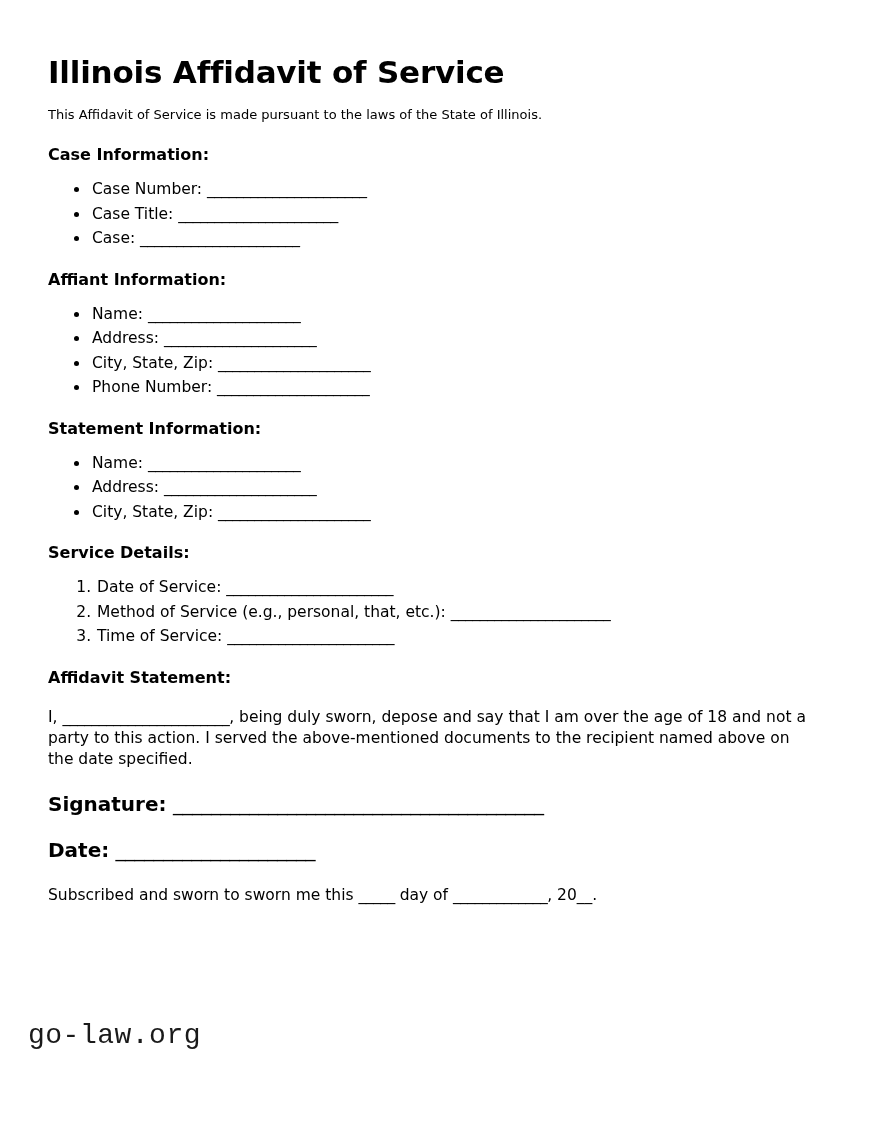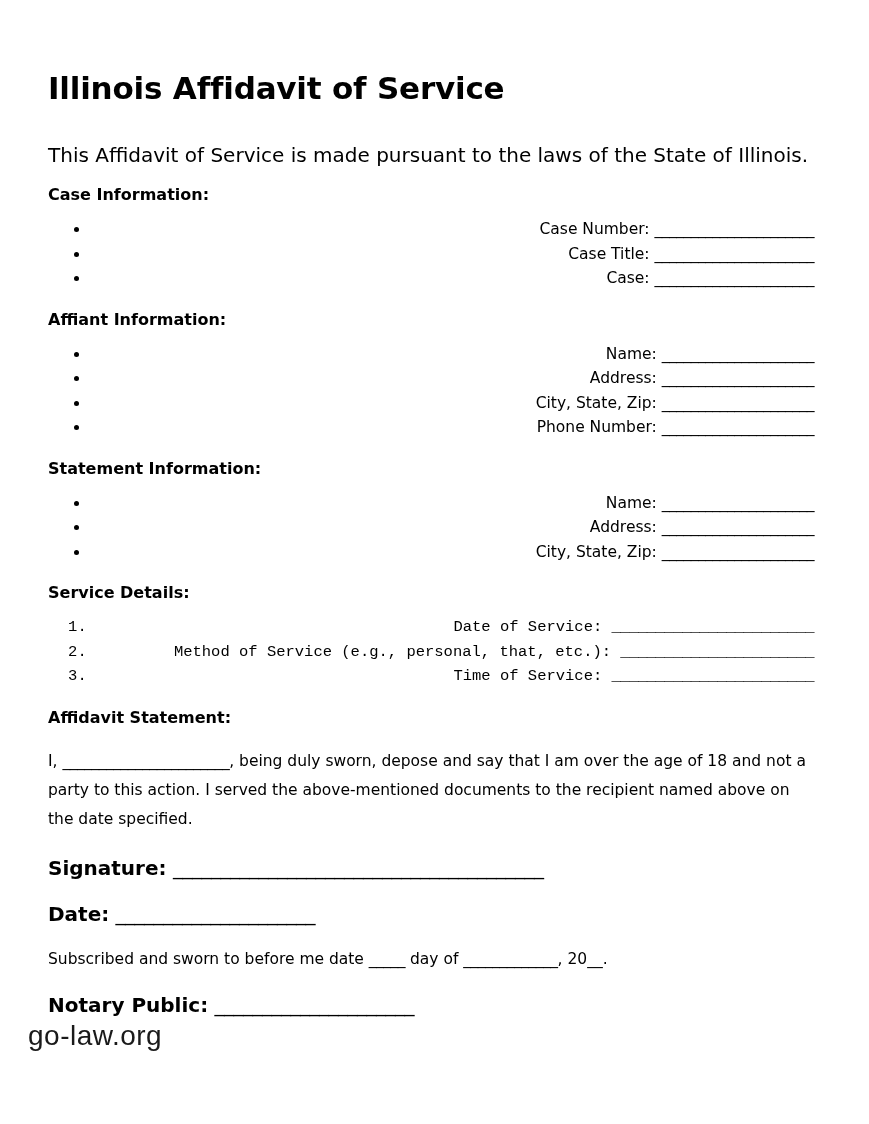--- a/index.html
+++ b/index.html
@@ -19,81 +19,80 @@
     position: absolute;
     top: 0;
     left: 0;
     width: 869px;
     height: 1124px;
     background: #ffffff;
   }
   .content {
     position: absolute;
     left: 48px;
-    top: 68px;
+    top: 52px;
     width: 766px;
   }
   h1.doc-title {
     font-size: 31px;
     font-weight: bold;
     letter-spacing: -0.2px;
     margin: 0 0 0 0;
     line-height: 40px;
   }
   p.intro {
-    font-size: 20px;
+    font-size: 13px;
     line-height: 22px;
-    margin: 36px 0 0 0;
+    margin: 12px 0 0 0;
   }
   h2.section {
     font-size: 16px;
     font-weight: bold;
     margin: 18px 0 0 0;
     line-height: 22px;
   }
   ul.blanks, ol.blanks {
     margin: 11px 0 0 0;
     padding: 0 0 0 42px;
     list-style-position: outside;
-    text-align: right;
   }
   ul.blanks { list-style-type: disc; }
   ol.blanks { list-style-type: decimal; padding-left: 48px; }
   ul.blanks li, ol.blanks li {
     font-size: 15.5px;
     line-height: 24.5px;
     padding-left: 2px;
   }
-  ol.blanks li { padding-left: 1px; font-family: Liberation Mono, monospace; }
+  ol.blanks li { padding-left: 1px; }
   .blank {
     letter-spacing: -0.5px;
   }
   p.statement {
     font-size: 15.5px;
-    line-height: 29px;
+    line-height: 21px;
     margin: 18px 0 0 0;
   }
   p.signline {
     font-size: 20px;
     line-height: 24px;
     margin: 22px 0 0 0;
   }
   p.signline .lbl {
     font-weight: bold;
   }
   p.swornline {
     font-size: 15.5px;
     line-height: 24px;
     margin: 21px 0 0 0;
   }
   .footer-mark {
     position: absolute;
     left: 28px;
     top: 1019px;
-    font-family: Liberation Sans, sans-serif;
+    font-family: Liberation Mono, monospace;
     font-size: 28px;
     color: #1a1a1a;
     letter-spacing: 0.5px;
     line-height: 34px;
   }
 </style>
 </head>
 <body>
 
 <div class="page">
@@ -171,20 +170,19 @@
       </li>
     </ol>
 
     <h2 class="section">Affidavit Statement:</h2>
     <p class="statement"><span>I, </span><span class="blank">_______________________</span><span>, being duly sworn, depose and say that I am over the age of 18 and not a party to this action. I served the above-mentioned documents to the recipient named above on the date specified.</span></p>
 
     <p class="signline"><span class="lbl">Signature:</span> <span class="blank">_______________________________________</span></p>
 
     <p class="signline"><span class="lbl">Date:</span> <span class="blank">_____________________</span></p>
 
-    <p class="swornline"><span>Subscribed and sworn to before me date </span><span class="blank">_____</span><span> day of </span><span class="blank">_____________</span><span>, 20__.</span></p>
+    <p class="swornline"><span>Subscribed and sworn to sworn me this </span><span class="blank">_____</span><span> day of </span><span class="blank">_____________</span><span>, 20__.</span></p>
 
-    <p class="signline"><span class="lbl">Notary Public:</span> <span class="blank">_____________________</span></p>
 
   </div>
 
   <div class="footer-mark">go-law.org</div>
 </div>
 
 </body></html>

